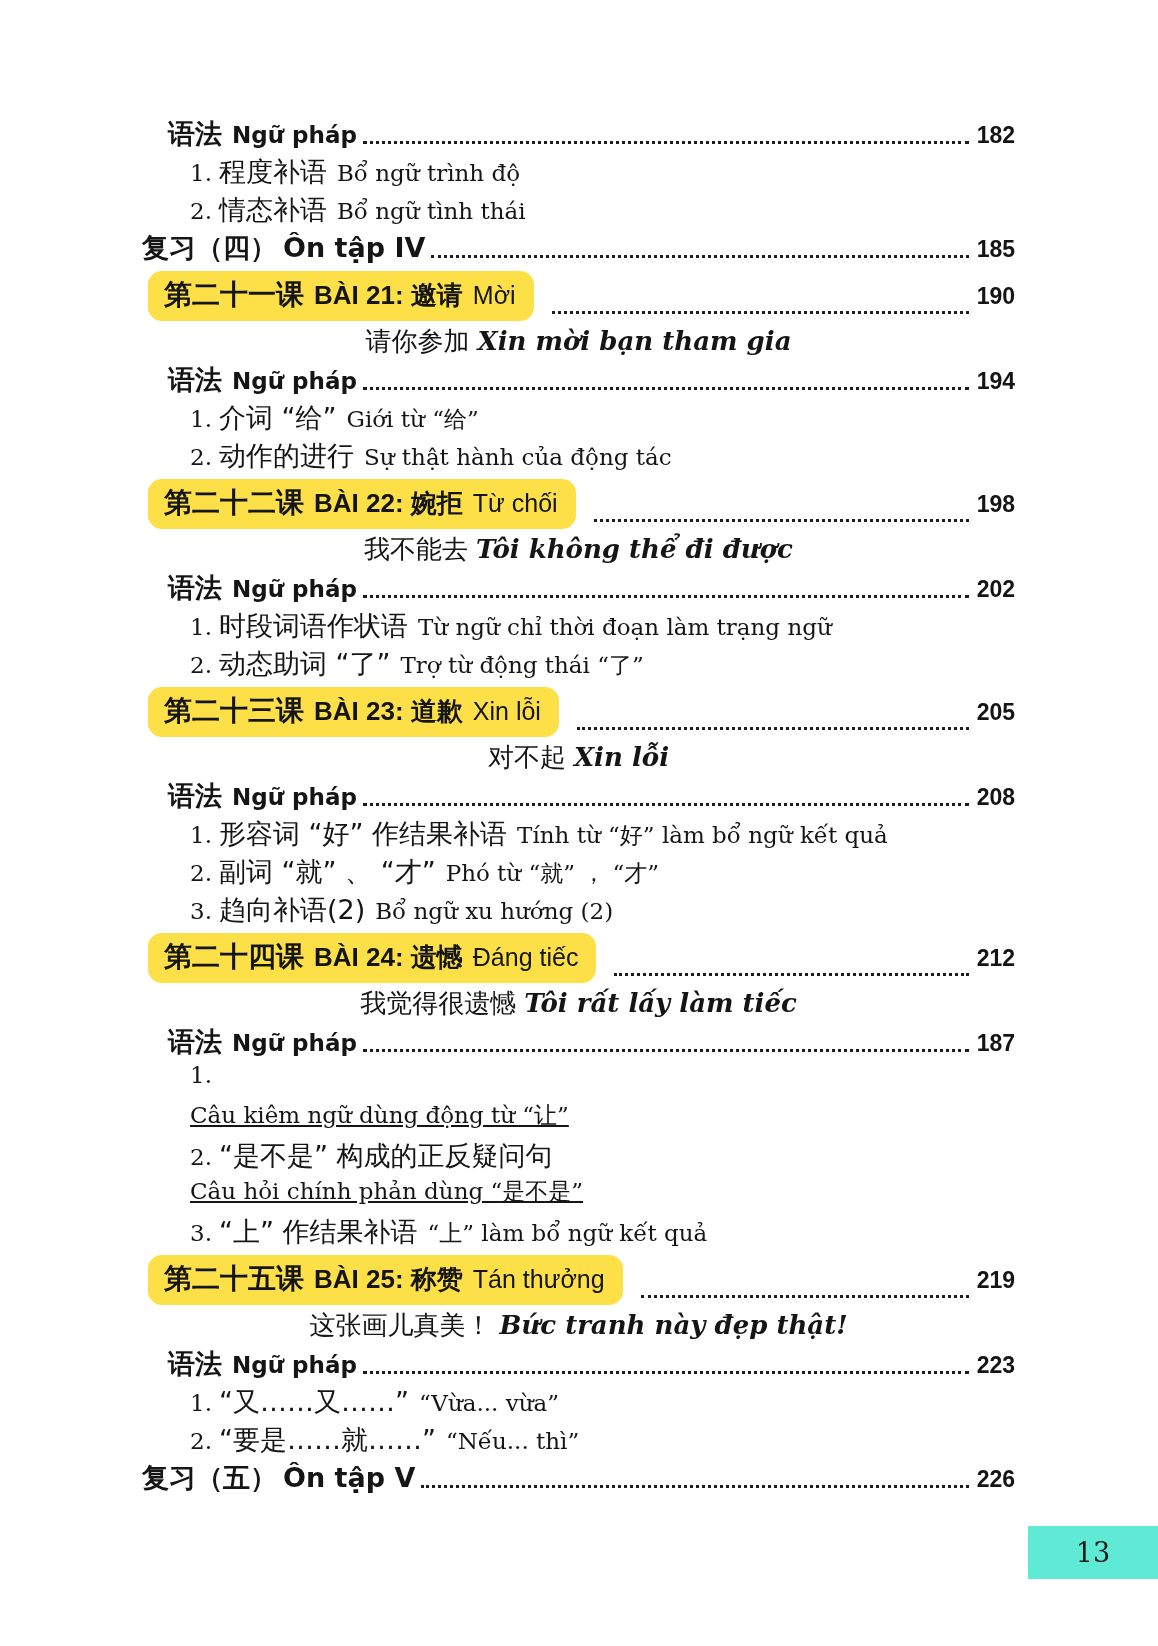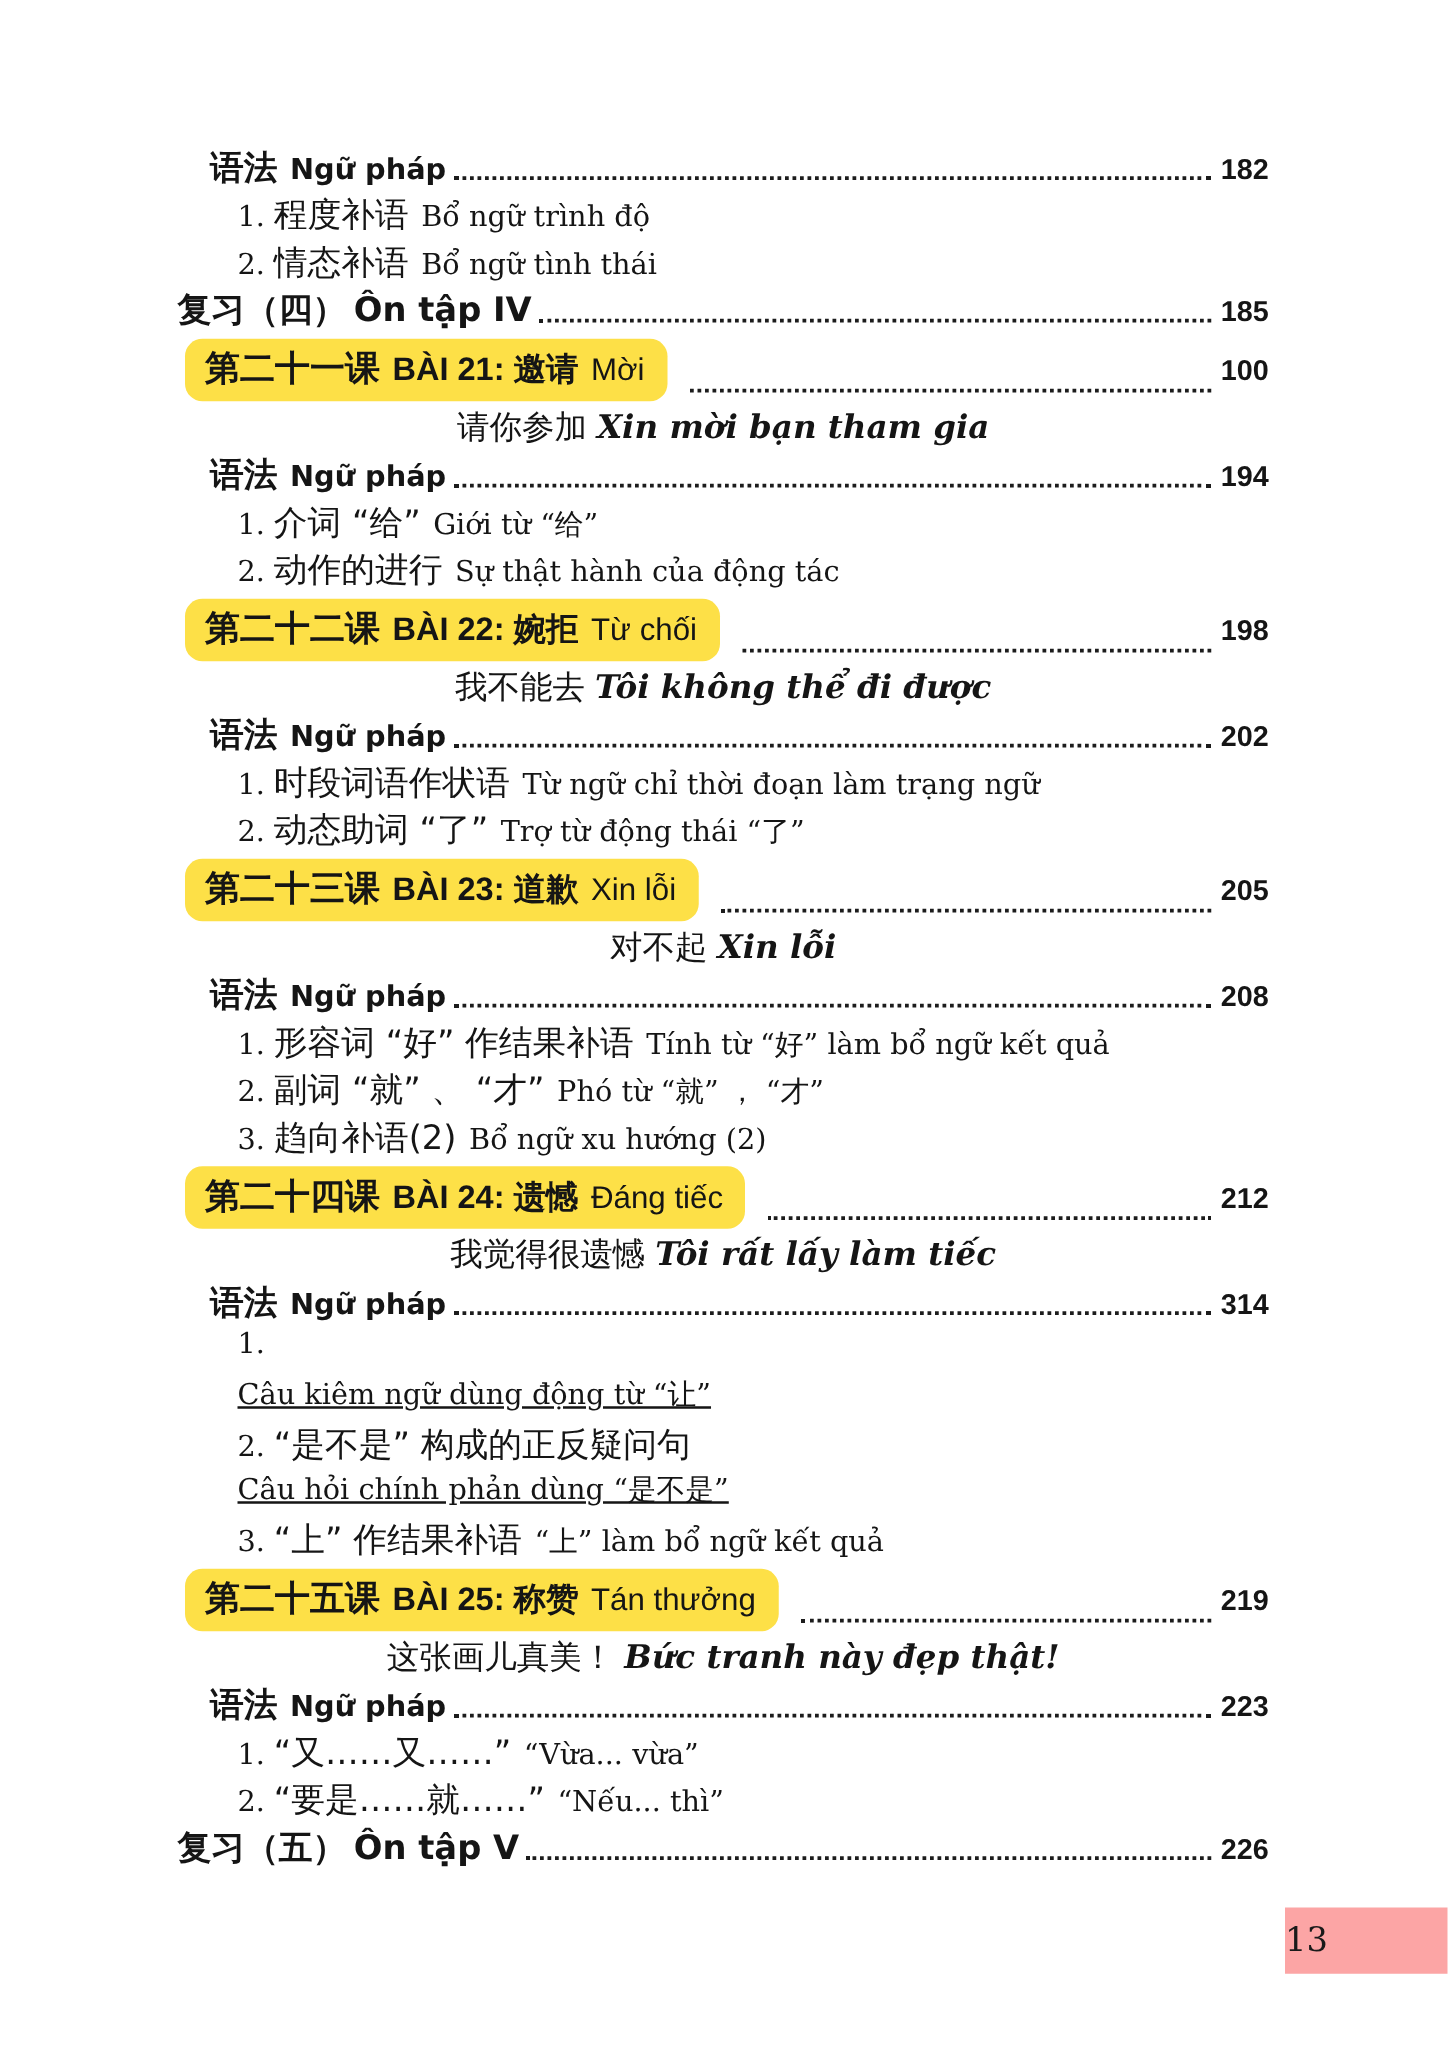--- a/index.html
+++ b/index.html
@@ -81,22 +81,22 @@
   .pagenum {
     font-family: "Liberation Sans", sans-serif;
     font-weight: bold;
     font-size: 23px;
   }
 
   .footer-page {
     position: absolute;
     top: 1526px; right: 0;
     width: 130px; height: 53px;
-    background: #fca5a5;
-    display: flex; align-items: center; justify-content: flex-start;
+    background: #5eead4;
+    display: flex; align-items: center; justify-content: center;
     font-family: "DejaVu Serif", serif;
     font-size: 27px;
     color: #1a1a1a;
   }
 </style>
 </head>
 <body>
 
 <main class="toc">
     <div class="row r-grammar">
@@ -138,21 +138,21 @@
     <span class="pagenum">185</span>
   </div>
     <div class="row r-lesson">
     <span class="titlebox">
 
       <span class="part-zh">第二十一课</span>
       <span class="part-bai">BÀI 21: 邀请</span>
       <span class="part-vi">Mời</span>
     </span>
     <span class="leader"></span>
-    <span class="pagenum">100</span>
+    <span class="pagenum">190</span>
   </div>
     <div class="row r-sentence">
     <span class="titlebox">
 
       <span class="part-zh">请你参加</span>
 
       <span class="part-vi">Xin mời bạn tham gia</span>
     </span>
 
   </div>
@@ -307,21 +307,21 @@
 
   </div>
     <div class="row r-grammar">
     <span class="titlebox">
 
       <span class="part-zh">语法</span>
 
       <span class="part-vi">Ngữ pháp</span>
     </span>
     <span class="leader"></span>
-    <span class="pagenum">314</span>
+    <span class="pagenum">187</span>
   </div>
     <div class="row r-item">
     <span class="titlebox">
       <span class="part-num">1.</span>
 
     </span>
 
   </div>
     <div class="row r-viet">
     <span class="titlebox">

